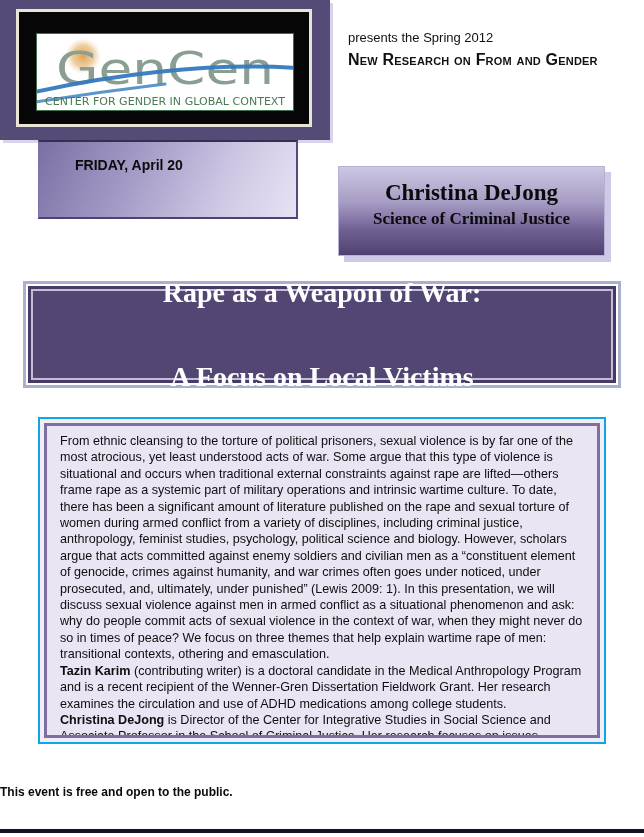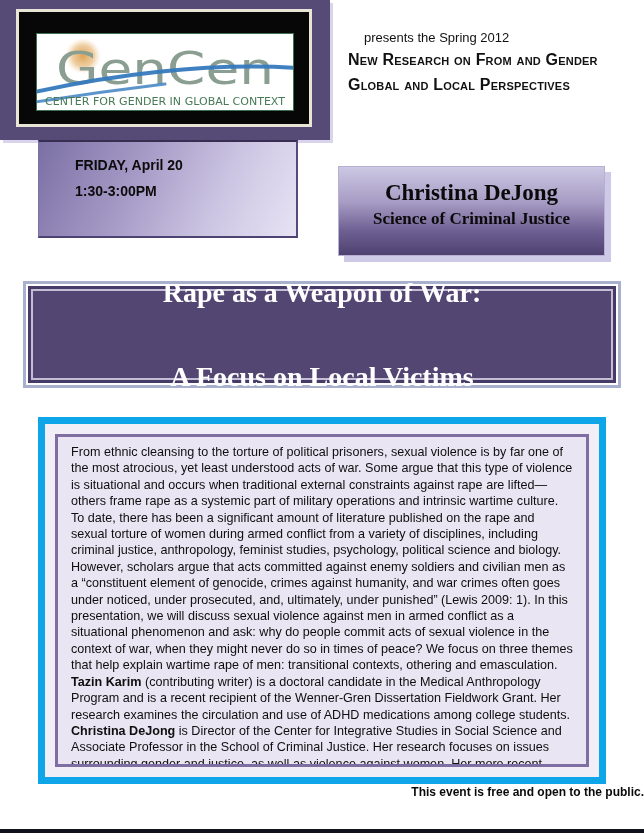--- a/index.html
+++ b/index.html
@@ -10,27 +10,27 @@
   .logo-frame{position:absolute;left:0;top:0;width:330px;height:140px;background:#564a77;
               box-shadow:3px 3px 0 #d9d4ec;}
   .logo-black{position:absolute;left:16px;top:9px;width:296px;height:118px;background:#070707;
               border:3px solid #e9e5d6;box-sizing:border-box;}
   .logo-white{position:absolute;left:17px;top:21px;width:258px;height:78px;background:#ffffff;
               border:1px solid #3c6e4f;box-sizing:border-box;}
   .logo-white svg{display:block;width:100%;height:100%;}
 
   
   .series{position:absolute;left:348px;top:31px;width:290px;line-height:1;}
-  .series .s1{font-size:13px;margin:0 0 8px 16px;}
+  .series .s1{font-size:13px;margin:0 0 8px 0;}
   .series .s2{font-size:13.5px;margin:0 0 9px 0;letter-spacing:.3px;}
   .series .s3,.series .s4{font-size:16px;font-weight:bold;font-variant:small-caps;
                           margin:0 0 9px 0;letter-spacing:.2px;}
 
   
-  .event-box{position:absolute;left:38px;top:140px;width:260px;height:98px;box-sizing:border-box;
+  .event-box{position:absolute;left:38px;top:140px;width:260px;height:79px;box-sizing:border-box;
              background:linear-gradient(115deg,#7b70a4 0%,#a99ec9 40%,#cdc6e3 70%,#e7e3f4 100%);
              border-top:2px solid #372e52;border-bottom:2px solid #4e4273;
              border-right:2px solid #57497e;border-left:1px solid #7c70a5;
              padding:10px 0 0 36px;font-weight:bold;font-size:14px;line-height:26px;color:#0b0b0b;}
 
   
   .speaker-box{position:absolute;left:338px;top:166px;width:267px;height:90px;box-sizing:border-box;
                background:linear-gradient(#ccc8e3 0%,#a79cc4 40%,#6f6093 72%,#4e4170 100%);
                border:1px solid #b7b0d4;box-shadow:6px 6px 0 #cfc9e8;
                display:flex;flex-direction:column;align-items:center;justify-content:flex-start;
@@ -41,29 +41,29 @@
   
   .title-banner{position:absolute;left:28px;top:286px;width:588px;height:97px;box-sizing:border-box;
                 border:3px solid #463a66;box-shadow:0 0 0 2px #ffffff,0 0 0 5px #a8b0ce;
                 background:#544672;}
   .title-inner{width:100%;height:100%;box-sizing:border-box;border:2px solid #c3bed6;
                display:flex;flex-direction:column;align-items:center;justify-content:center;
                font-family:"Liberation Serif",serif;font-weight:bold;color:#ffffff;
                font-size:28px;line-height:37px;text-align:center;gap:47px;}
 
   
-  .abstract-outer{position:absolute;left:38px;top:417px;width:568px;height:367px;box-sizing:border-box;
-                  border:7px solid #0ea5e9;background:#f1eef8;padding:10px;}
+  .abstract-outer{position:absolute;left:38px;top:417px;width:568px;height:327px;box-sizing:border-box;
+                  border:2px solid #0ea5e9;background:#f1eef8;padding:4px;}
   .abstract-inner{width:100%;height:100%;box-sizing:border-box;border:3px solid #7e6ea2;
                   background:#e9e5f3;padding:7px 13px;overflow:hidden;
                   font-size:12.6px;line-height:16.4px;color:#0e0e0e;}
   .abstract-inner p{margin:0;}
 
   
-  .footer-note{position:absolute;left:0;top:785px;width:644px;text-align:right;
+  .footer-note{position:absolute;left:0;top:785px;width:644px;text-align:left;
                font-size:12px;font-weight:bold;color:#0a0a0a;}
   .bottom-rule{position:absolute;left:0;top:829px;width:644px;height:4px;background:#12121e;}
 </style>
 </head>
 <body>
 
 <div class="page">
 
   <div class="logo-frame">
     <div class="logo-black">
@@ -82,26 +82,24 @@
           <path d="M -2 68 Q 62 58, 128 50" fill="none" stroke="#4a8ac6" stroke-width="3" stroke-linecap="round" opacity="0.9"></path>
           <text x="128" y="71" text-anchor="middle" font-family="'DejaVu Sans',sans-serif" font-size="10" fill="#477a55" textLength="240" lengthAdjust="spacingAndGlyphs">CENTER FOR GENDER IN GLOBAL CONTEXT</text>
         </svg>
       </div>
     </div>
   </div>
 
   <div class="series">
     <p class="s1">presents the Spring 2012</p>
     <p class="s3">New Research on From and Gender</p>
-    <p class="s4">Global and Local Perspectives</p>
   </div>
 
   <div class="event-box">
     <div>FRIDAY, April 20</div>
-    <div>1:30-3:00PM</div>
   </div>
 
   <div class="speaker-box">
     <div class="speaker-name">Christina DeJong</div>
     <div class="speaker-affil">Science of Criminal Justice</div>
   </div>
 
   <div class="title-banner">
     <div class="title-inner">
       <div>Rape as a Weapon of War:</div>

